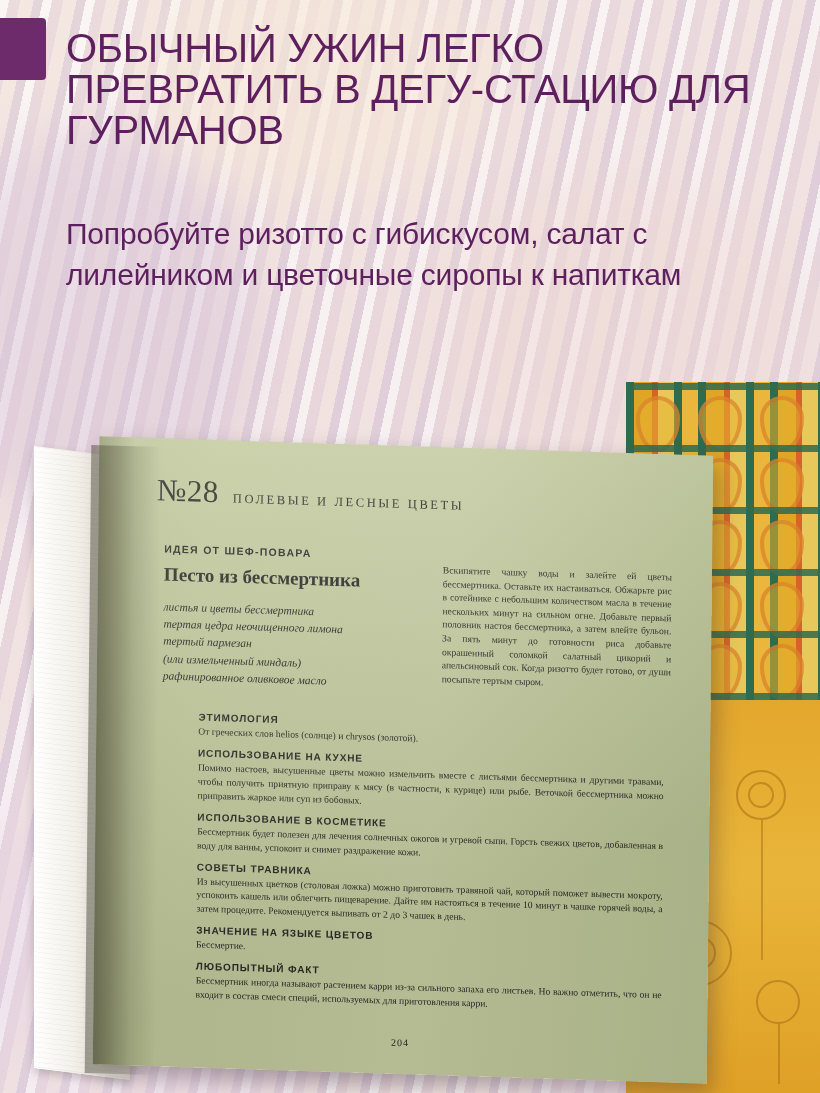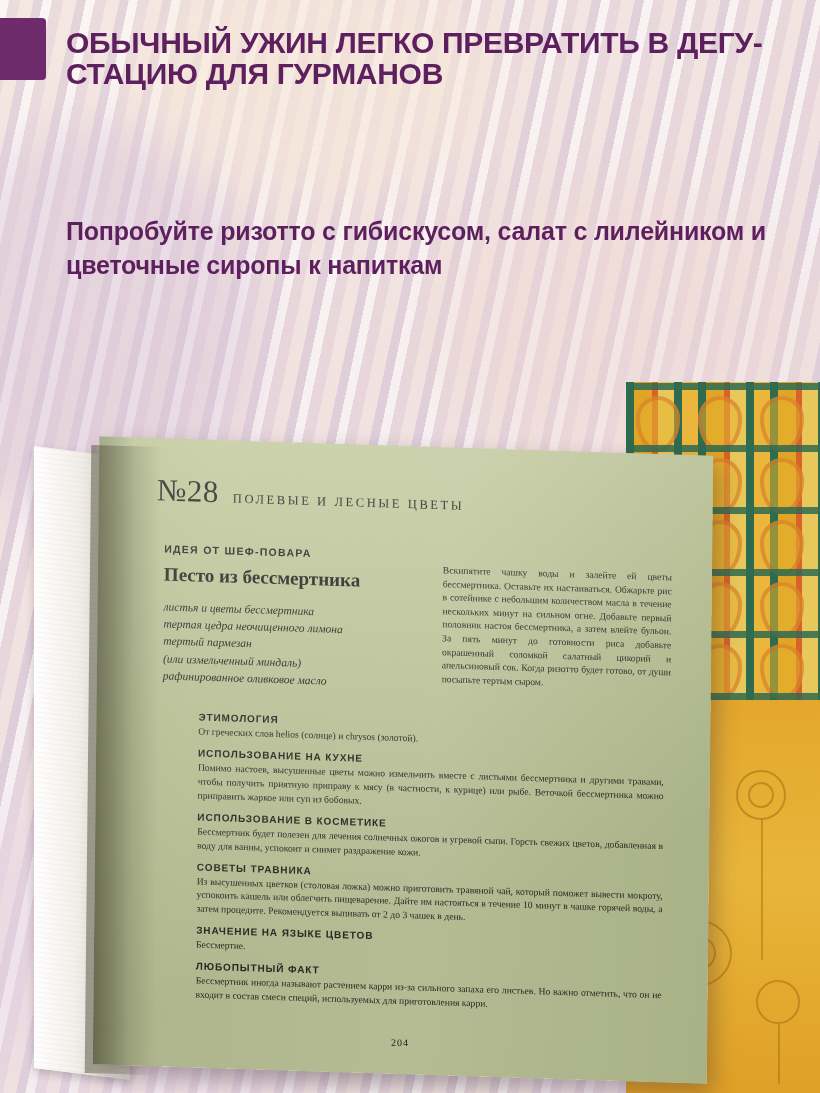--- a/index.html
+++ b/index.html
@@ -33,28 +33,28 @@
   
   .purple-tab {
     position: absolute; left: 0; top: 18px;
     width: 46px; height: 62px;
     background: #6d2b6b;
     border-top-right-radius: 4px; border-bottom-right-radius: 4px;
   }
   .headline {
     position: absolute; left: 66px; top: 28px; width: 740px;
     color: #5d1f5e;
-    font-size: 30px; line-height: 1.02;
-    font-weight: 700; letter-spacing: -0.3px;
+    font-size: 40px; line-height: 1.02;
+    font-weight: 400; letter-spacing: -0.3px;
     text-transform: uppercase;
   }
   .subhead {
     position: absolute; left: 66px; top: 214px; width: 700px;
     color: #5d1f5e;
-    font-size: 25px; line-height: 1.36; font-weight: 700;
+    font-size: 30px; line-height: 1.36; font-weight: 400;
     letter-spacing: -0.2px;
   }
 
   
   .fabric-top {
     position: absolute; right: 0; top: 382px; width: 194px; height: 318px;
     background:
       repeating-linear-gradient(90deg,
         #2f6b4f 0px, #2f6b4f 8px,
         #e0a524 8px, #e0a524 26px,

